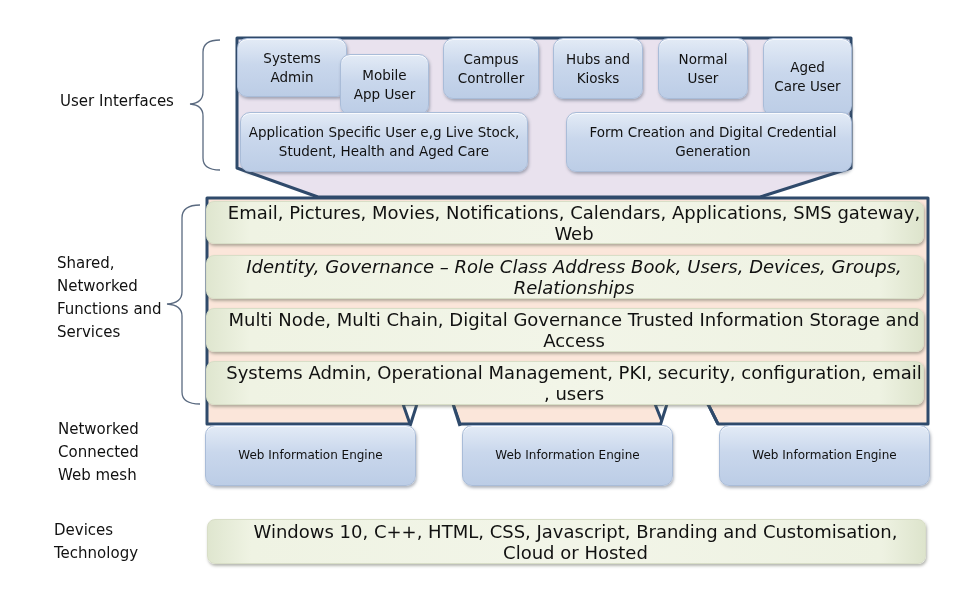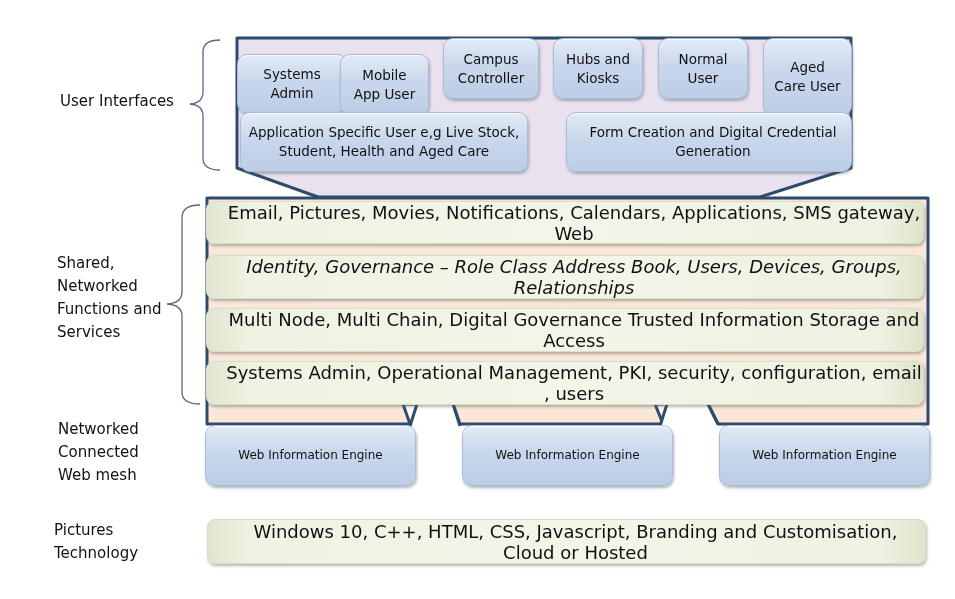--- a/index.html
+++ b/index.html
@@ -47,25 +47,25 @@
   <div>Networked</div>
   <div>Functions and</div>
   <div>Services</div>
 </div>
 <div class="label" style="left:58px; top:418px;">
   <div>Networked</div>
   <div>Connected</div>
   <div>Web mesh</div>
 </div>
 <div class="label" style="left:54px; top:519px;">
-  <div>Pictures</div>
+  <div>Devices</div>
   <div>Technology</div>
 </div>
 
-<div class="box blue" style="left:237px; top:54px; width:110px; height:59px; white-space:pre-line;">Systems
+<div class="box blue" style="left:237px; top:38px; width:110px; height:59px; white-space:pre-line;">Systems
 Admin</div>
 <div class="box blue" style="left:340px; top:38px; width:89px; height:61px; white-space:pre-line;margin-top:16px;">Mobile
 App User</div>
 <div class="box blue" style="left:443px; top:38px; width:96px; height:61px; white-space:pre-line;">Campus
 Controller</div>
 <div class="box blue" style="left:553px; top:38px; width:90px; height:61px; white-space:pre-line;">Hubs and
 Kiosks</div>
 <div class="box blue" style="left:658px; top:38px; width:90px; height:61px; white-space:pre-line;">Normal
 User</div>
 <div class="box blue" style="left:763px; top:38px; width:89px; height:78px; white-space:pre-line;">Aged

